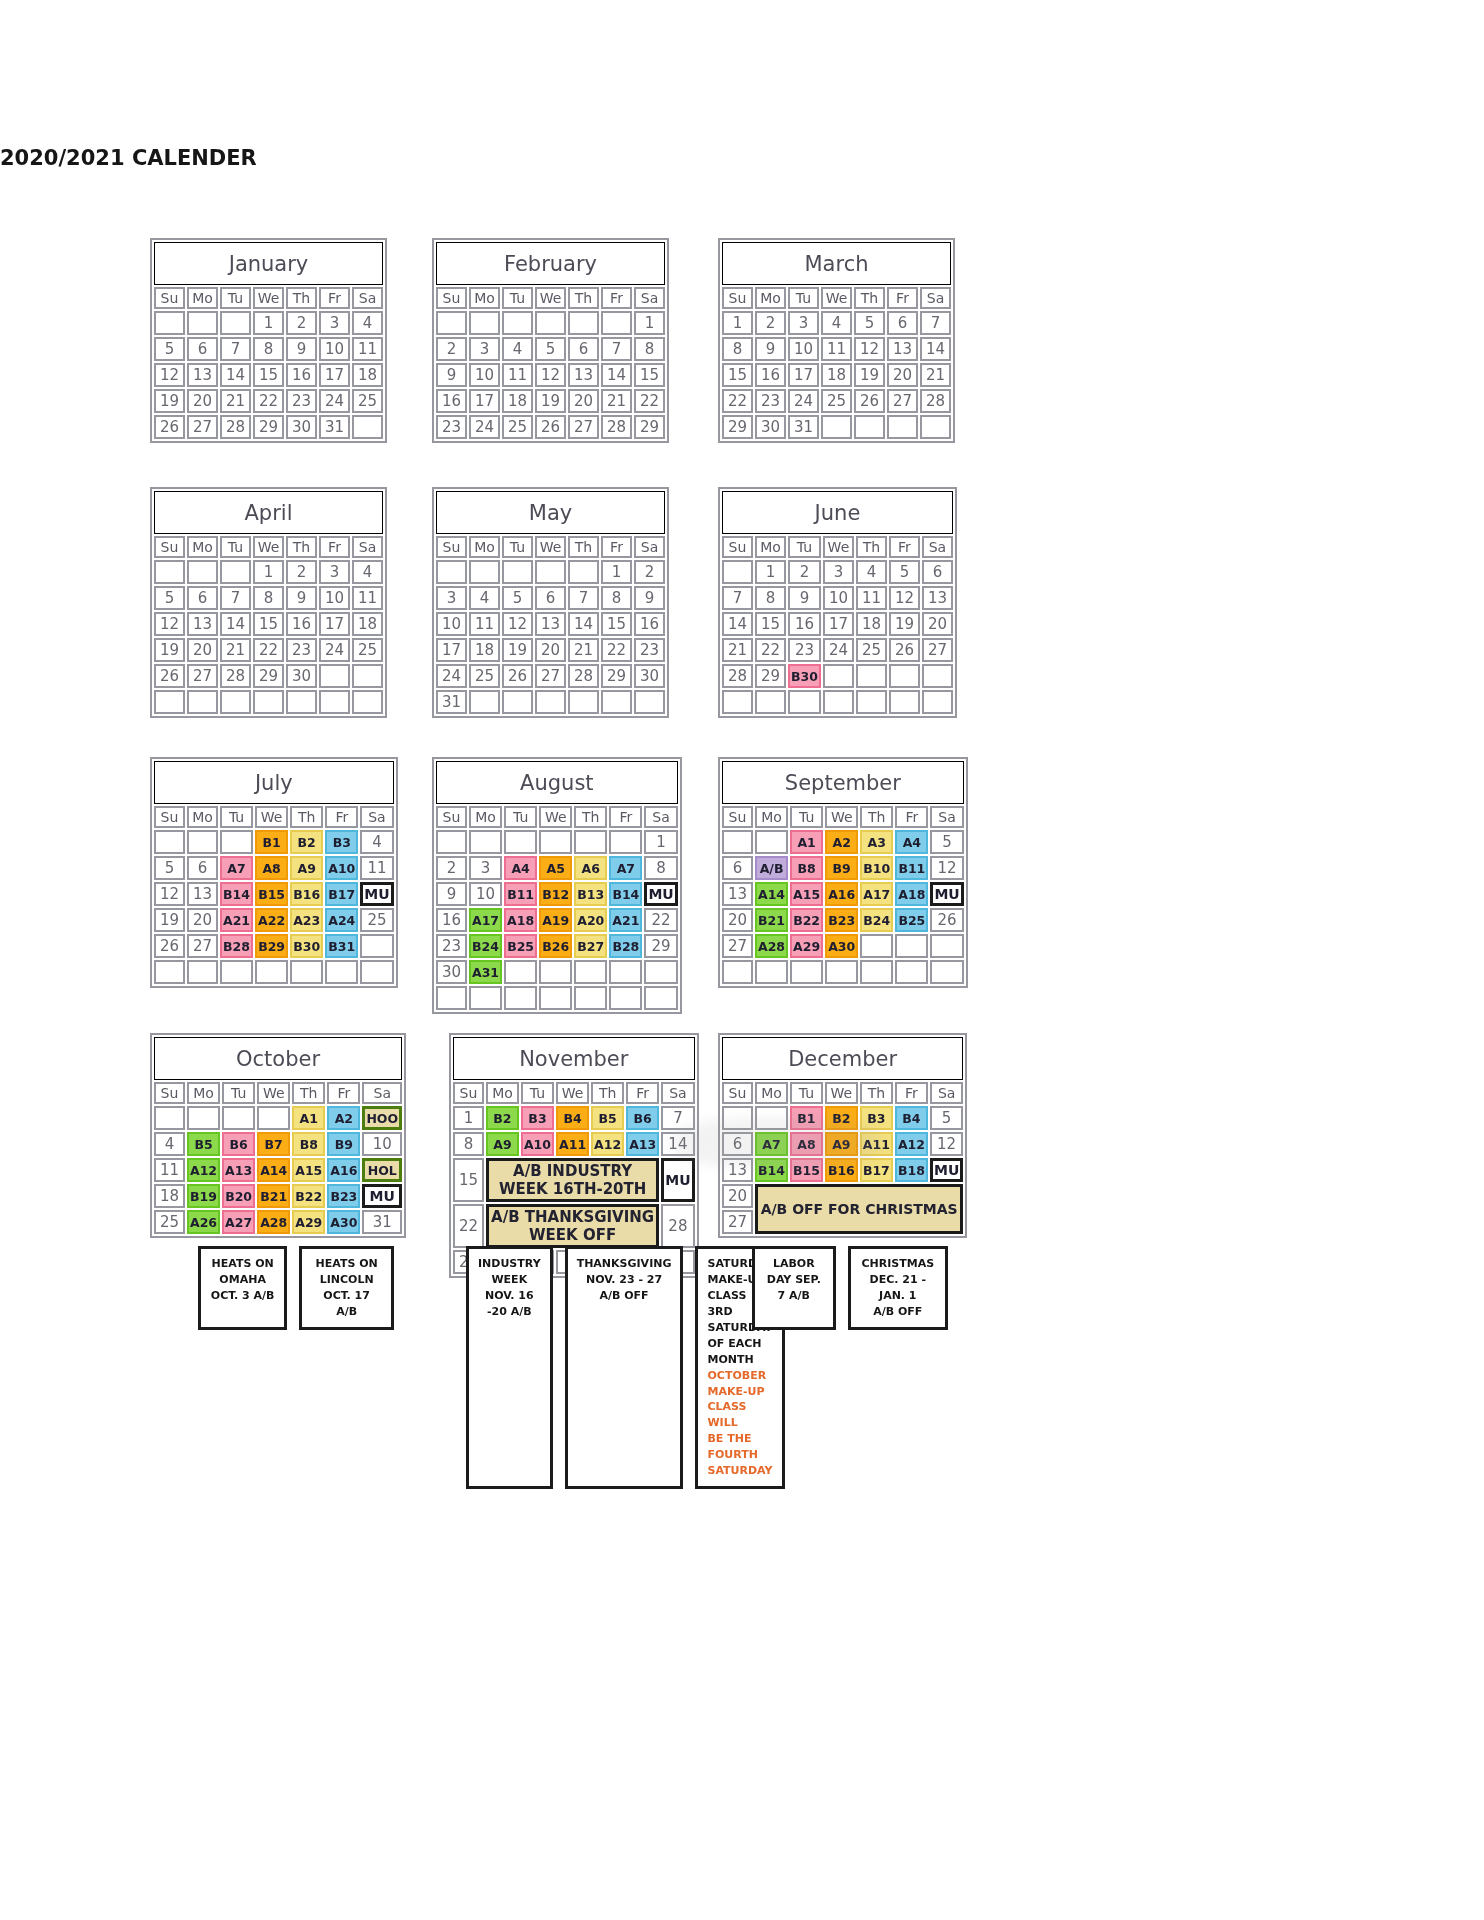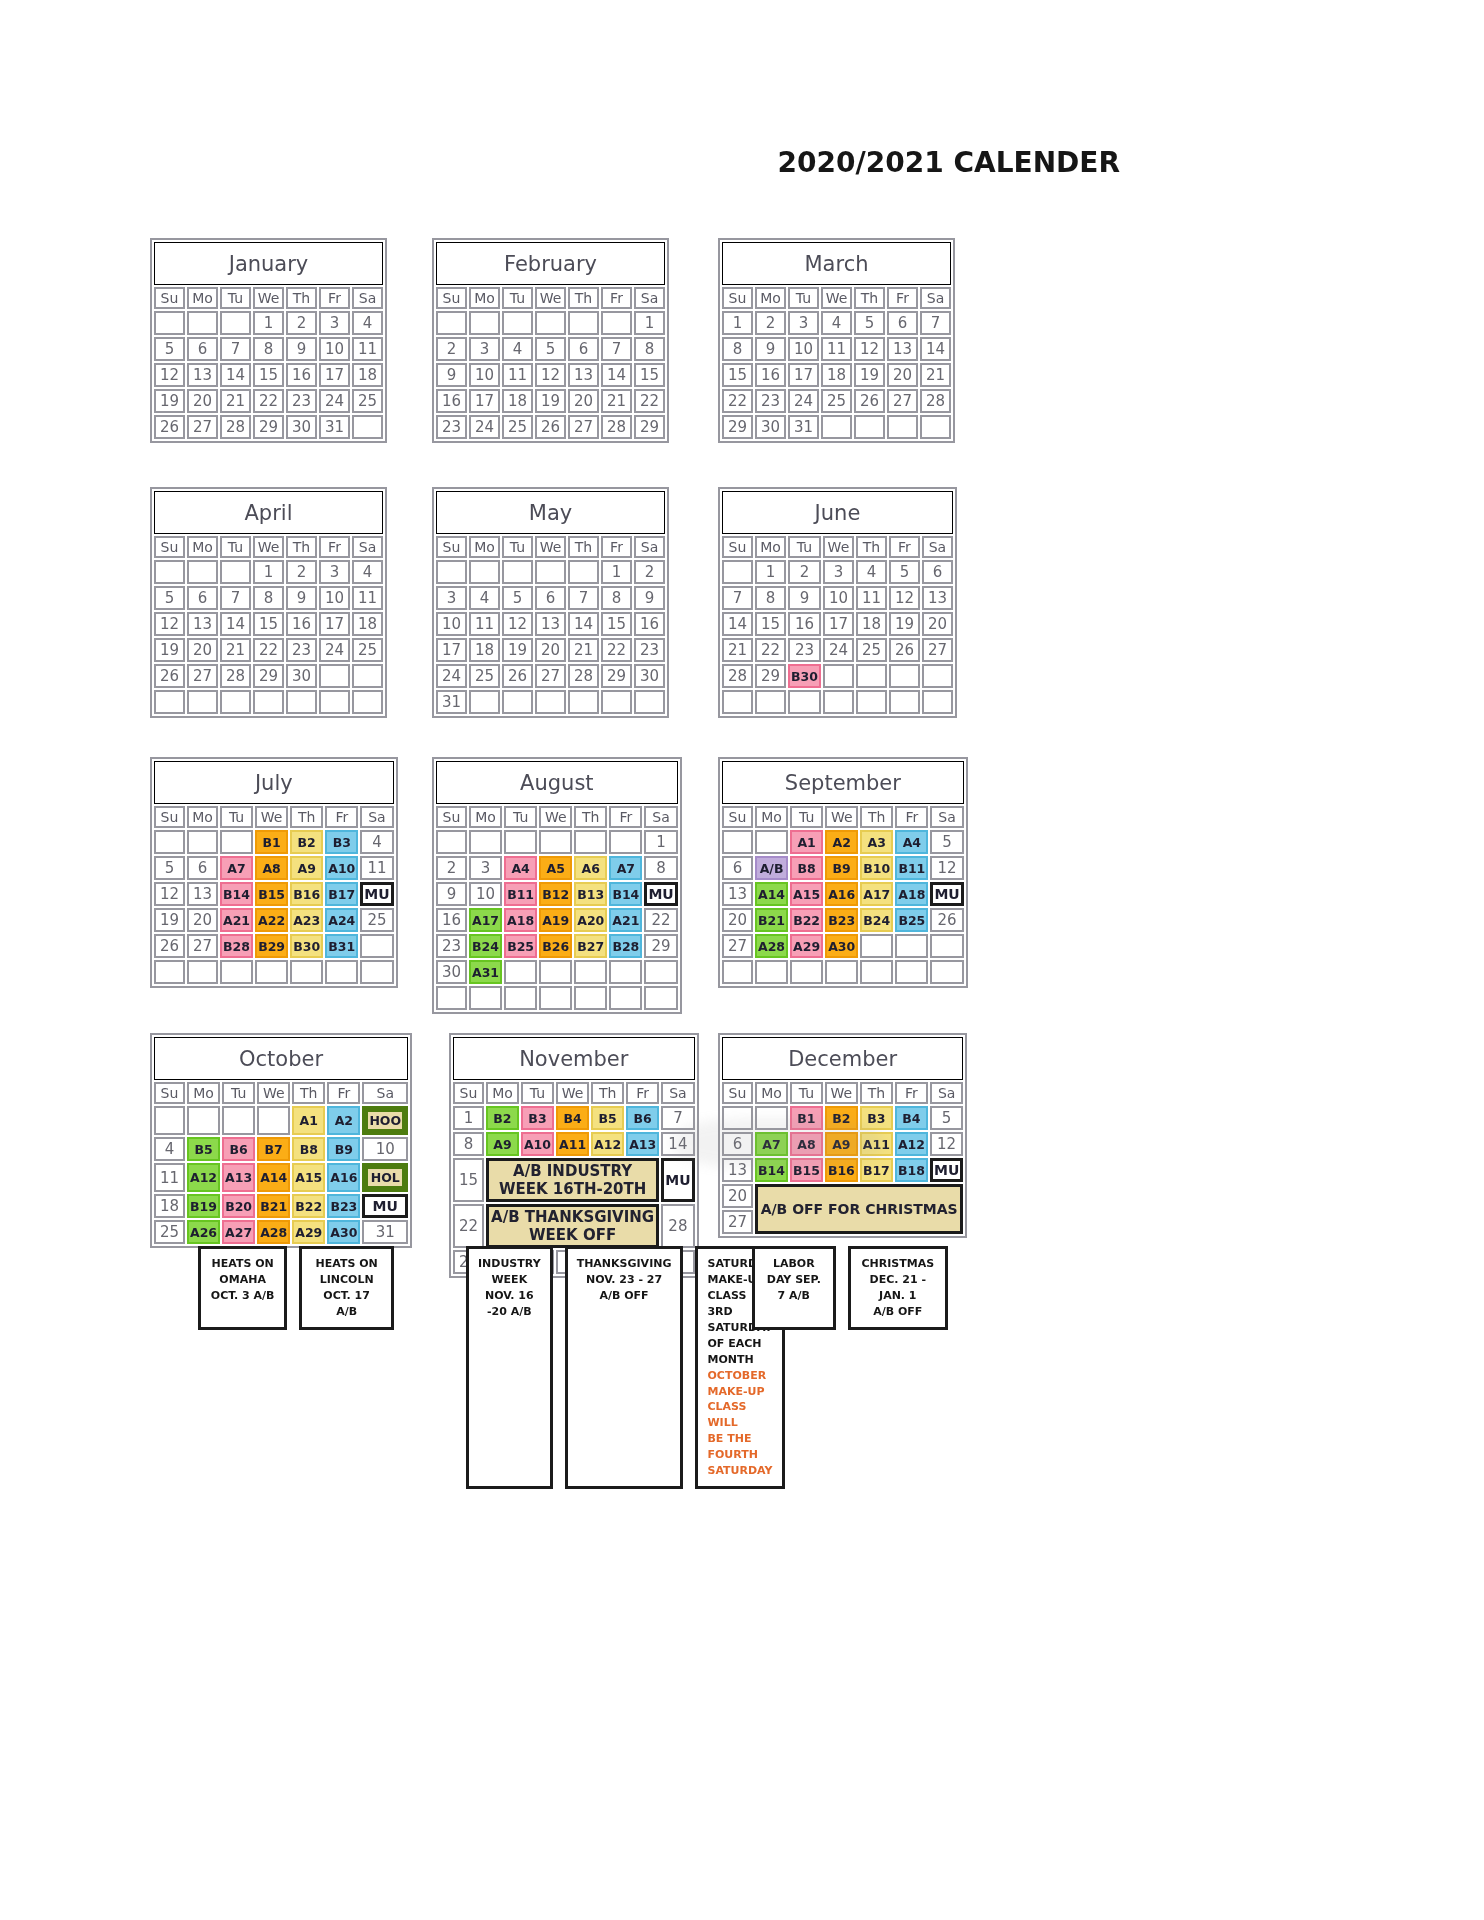--- a/index.html
+++ b/index.html
@@ -1,34 +1,34 @@
 <!DOCTYPE html>
 <html style="--c-pink: #F79FB6; --c-orange: #FBAD16; --c-yellow: #F4E17F; --c-blue: #7FCDEB; --c-green: #8CD94B; --c-lavender: #C1ADDC; --c-tan: #E9DCA9; --c-note-accent: #E4692A;"><head>
 <meta charset="utf-8">
 <style>
   html,body{margin:0;padding:0;background:#ffffff;}
   .page{position:relative;width:1484px;height:1920px;background:#ffffff;overflow:hidden;
         font-family:"DejaVu Sans","Liberation Sans",sans-serif;}
-  .page-title{position:absolute;top:146px;left:0;width:1120px;text-align:right;
-        font-size:28px;font-weight:bold;color:#161616;}
+  .page-title{position:absolute;top:146px;left:0;width:1120px;text-align:left;
+        font-size:21px;font-weight:bold;color:#161616;}
   .month{position:absolute;}
   table.cal{border-collapse:separate;border-spacing:2px;background:#fff;border:2px solid #97979f;}
   table.cal td{box-sizing:border-box;text-align:center;vertical-align:middle;}
   td.mtitle{height:43px;font-size:21px;color:#4c4c57;border:1px solid #000000;}
   td.hdr{width:31px;height:20px;font-size:14px;color:#5a5a64;border:2px solid #97979f;background:#fff;}
   td.num{width:31px;height:24px;font-size:15px;color:#67676f;border:2px solid #97979f;background:#fff;}
   td.code{width:31px;height:24px;font-size:12.5px;font-weight:bold;color:#1e1e30;border:2px solid;}
   td.pink{background:var(--c-pink,#F79FB6);border-color:#EE6E91;}
   td.orange{background:var(--c-orange,#FBAD16);border-color:#EF9A06;}
   td.yellow{background:var(--c-yellow,#F4E17F);border-color:#E7CC52;}
   td.blue{background:var(--c-blue,#7FCDEB);border-color:#4FB6DC;}
   td.green{background:var(--c-green,#8CD94B);border-color:#67C521;}
   td.lavender{background:var(--c-lavender,#C1ADDC);border-color:#A58BC9;margin-top:12px;}
   td.mu{background:#fff;border:3px solid #1b1b1b;font-weight:bold;font-size:14px;color:#1e1e30;}
-  td.tan{background:var(--c-tan,#E9DCA9);border:6px solid #4d7c0f;font-weight:bold;font-size:12.5px;color:#1e1e30;}
+  td.tan{background:var(--c-tan,#E9DCA9);border:3px solid #4d7c0f;font-weight:bold;font-size:12.5px;color:#1e1e30;}
   td.tanspan{background:var(--c-tan,#E9DCA9);border:3px solid #1b1b1b;font-weight:bold;font-size:15px;color:#222230;}
   td.tanspan.big{font-size:14px;margin-top:48px;}
   .note-col{position:absolute;display:flex;flex-direction:row;gap:12px;}
   .note-box{border:3px solid #1b1b1b;background:#fff;padding:7px 9px;text-align:center;}
   .note-box.left-align{text-align:left;}
   .note-line{font-size:11px;font-weight:bold;color:#161616;line-height:1.45;}
   .note-line.orange{color:var(--c-note-accent,#E4692A);}
   .scan-smudge{position:absolute;left:672px;top:1118px;width:210px;height:50px;background:#9a9a9a;
         opacity:0.12;border-radius:40%;filter:blur(6px);}
 </style>

